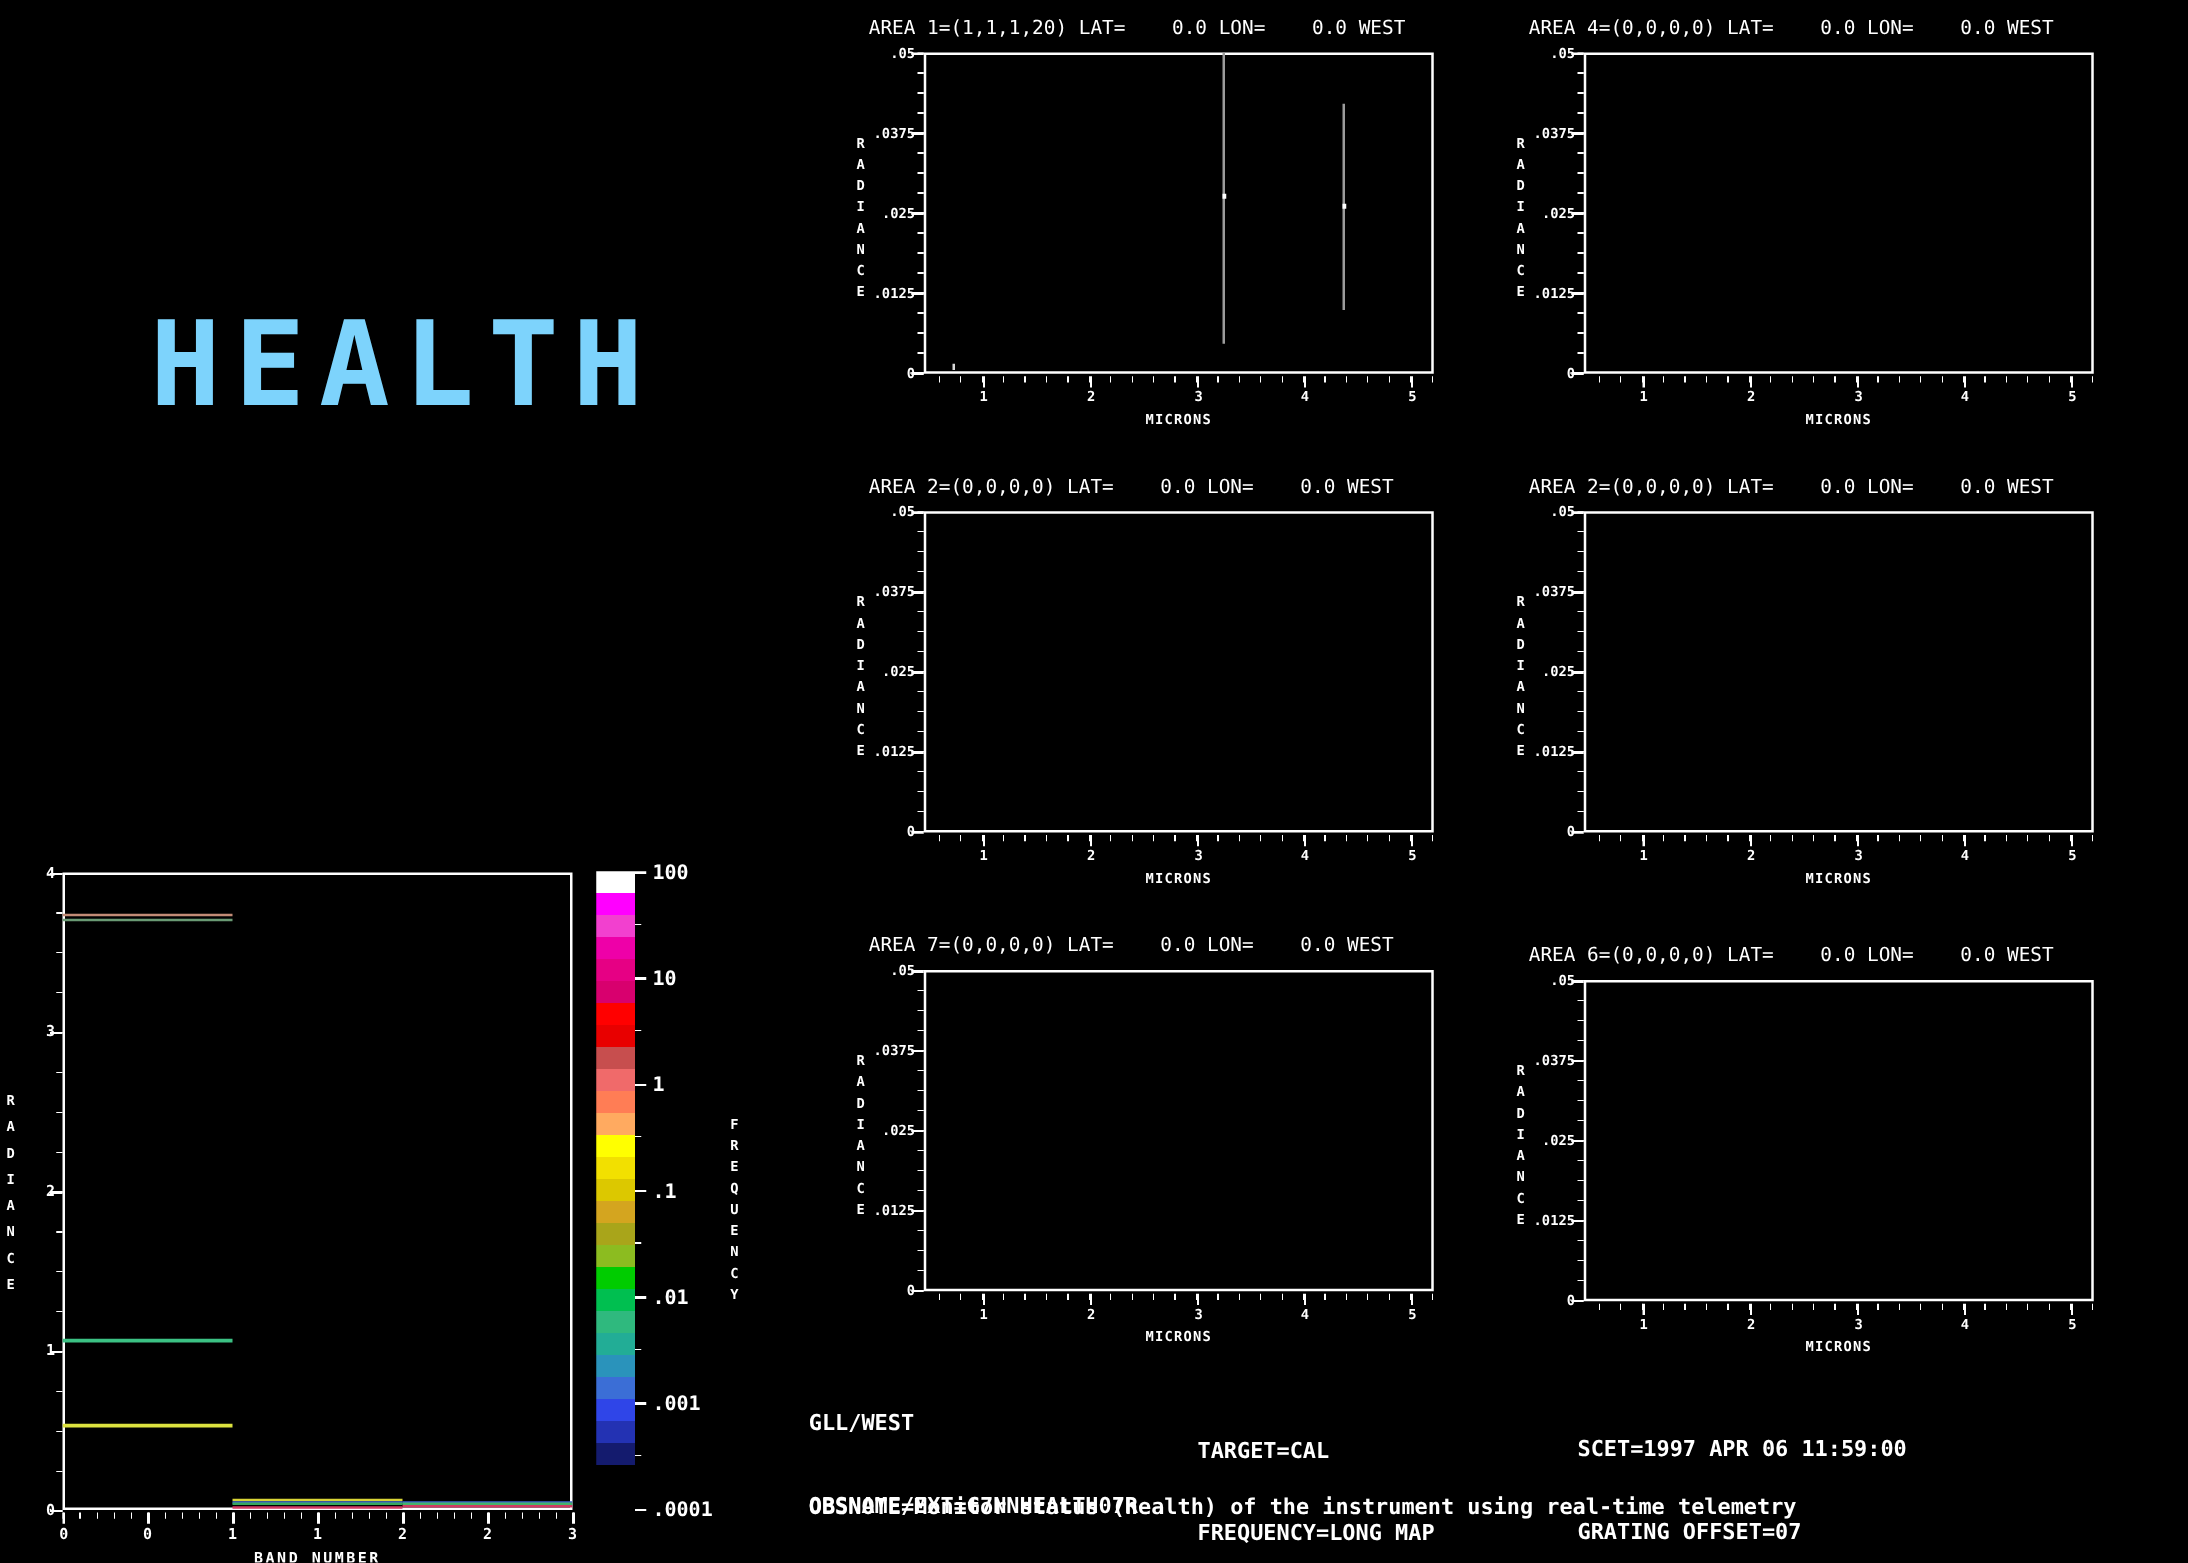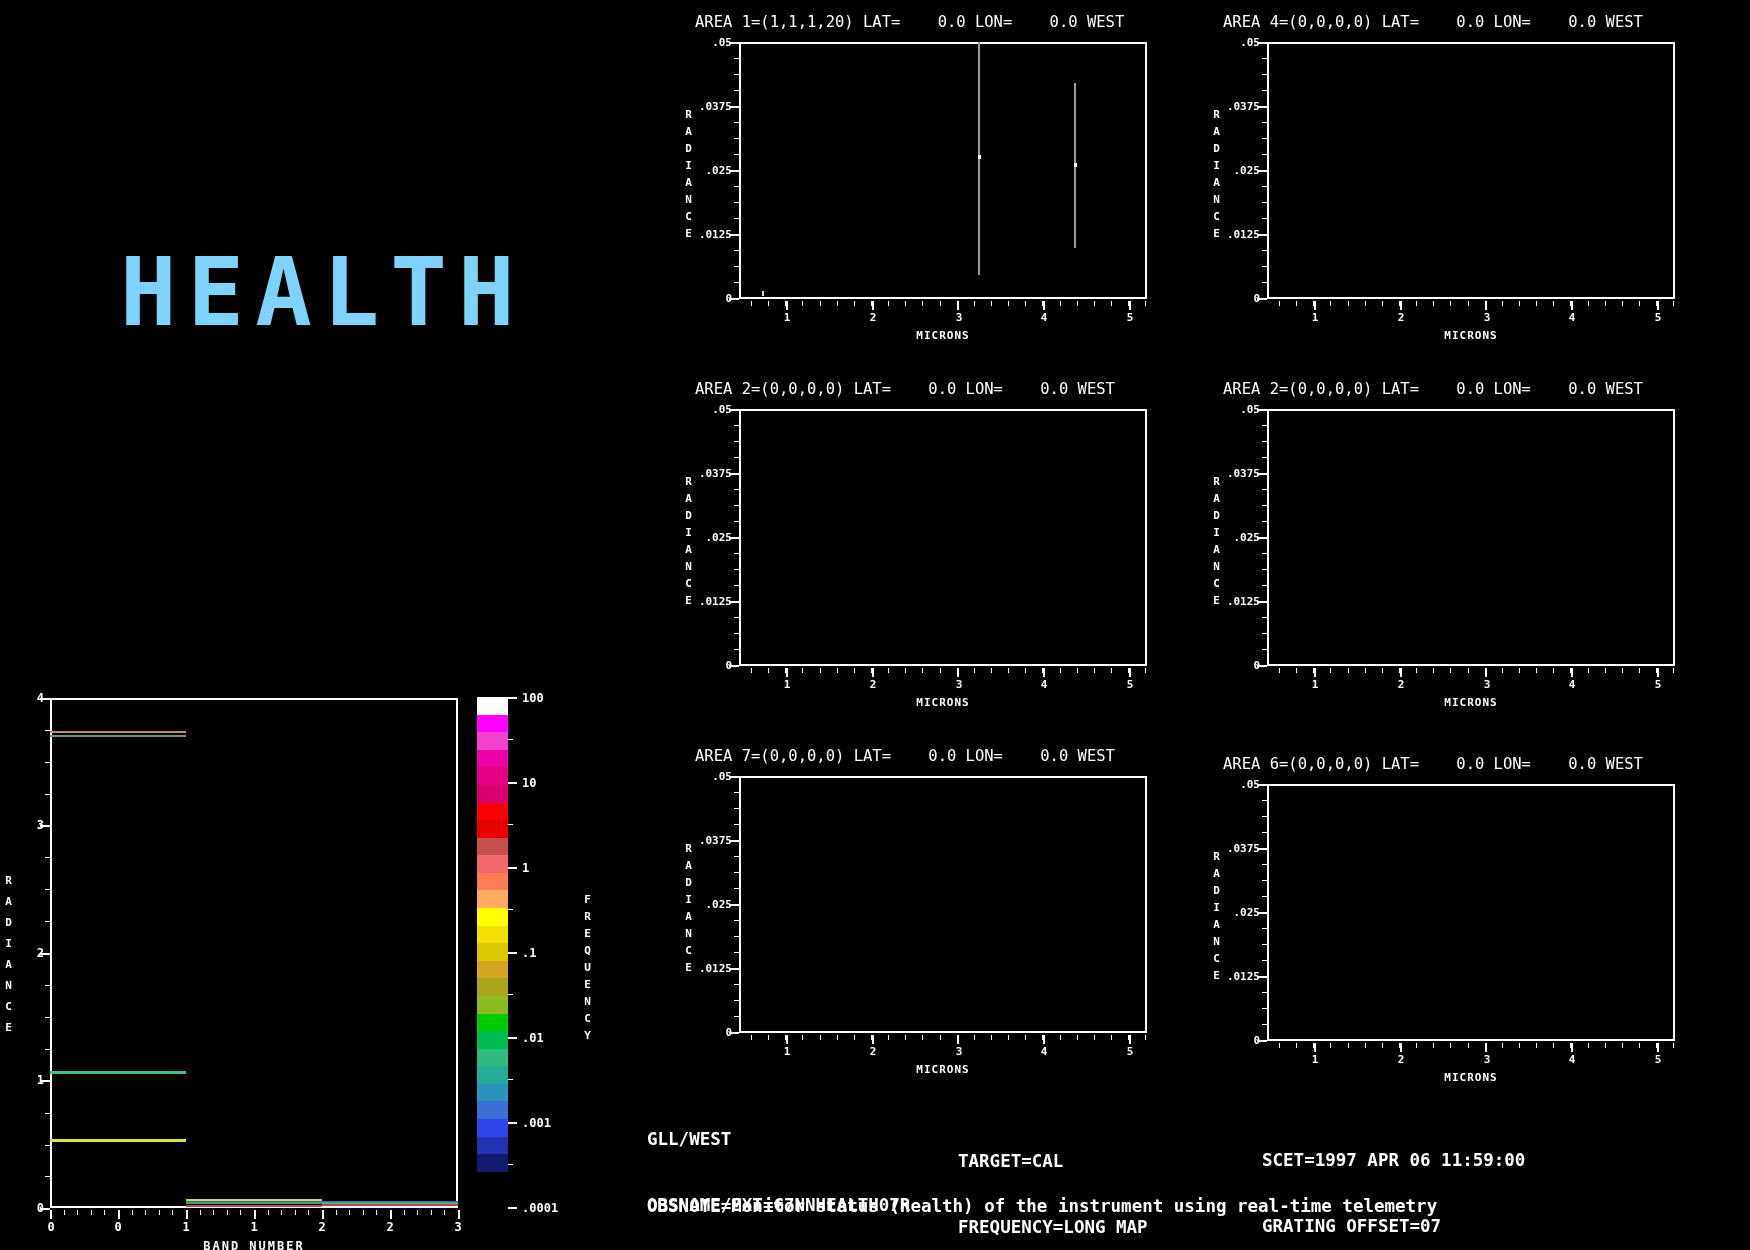--- a/index.html
+++ b/index.html
@@ -52,21 +52,21 @@
   #hist .xaxis-name{top:541px;font-size:12px;letter-spacing:2px;}
   #hist .vlabel{left:-48px;top:176px;font-size:11px;letter-spacing:8px;}
 
   
   #cbar{position:absolute;left:477px;top:697px;width:31px;height:510px;}
   #cbar-gradient{position:absolute;left:0;top:0;width:31px;height:510px;}
   .cb-major{position:absolute;left:100%;top:0;width:9px;height:512px;
     background:repeating-linear-gradient(to bottom,#fff 0 2px,transparent 2px 85px);}
   .cb-minor{position:absolute;left:100%;top:42px;width:5px;height:469px;
     background:repeating-linear-gradient(to bottom,#fff 0 1px,transparent 1px 85px);}
-  .cbl{position:absolute;left:calc(100% + 14px);width:60px;font-size:12px;font-weight:bold;line-height:12px;}
+  .cbl{position:absolute;left:calc(100% + 14px);width:60px;font-size:16px;font-weight:bold;line-height:12px;}
   .cbl0{top:-5px}.cbl1{top:80px}.cbl2{top:165px}.cbl3{top:250px}.cbl4{top:335px}.cbl5{top:420px}.cbl6{top:505px}
   #freq-label{position:absolute;left:calc(100% + 73px);top:196px;writing-mode:vertical-lr;
     text-orientation:upright;font-size:11px;font-weight:bold;letter-spacing:4px;line-height:12px;}
 
   
   .info-col{position:absolute;font-size:17.5px;font-weight:bold;line-height:22px;white-space:pre;}
   #info-col-1{left:647px;top:1084px;}
   #info-col-2{left:958px;top:1106px;}
   #info-col-3{left:1262px;top:1105px;}
   #obsnote{position:absolute;left:647px;top:1196px;font-size:17.5px;font-weight:bold;white-space:pre;}

